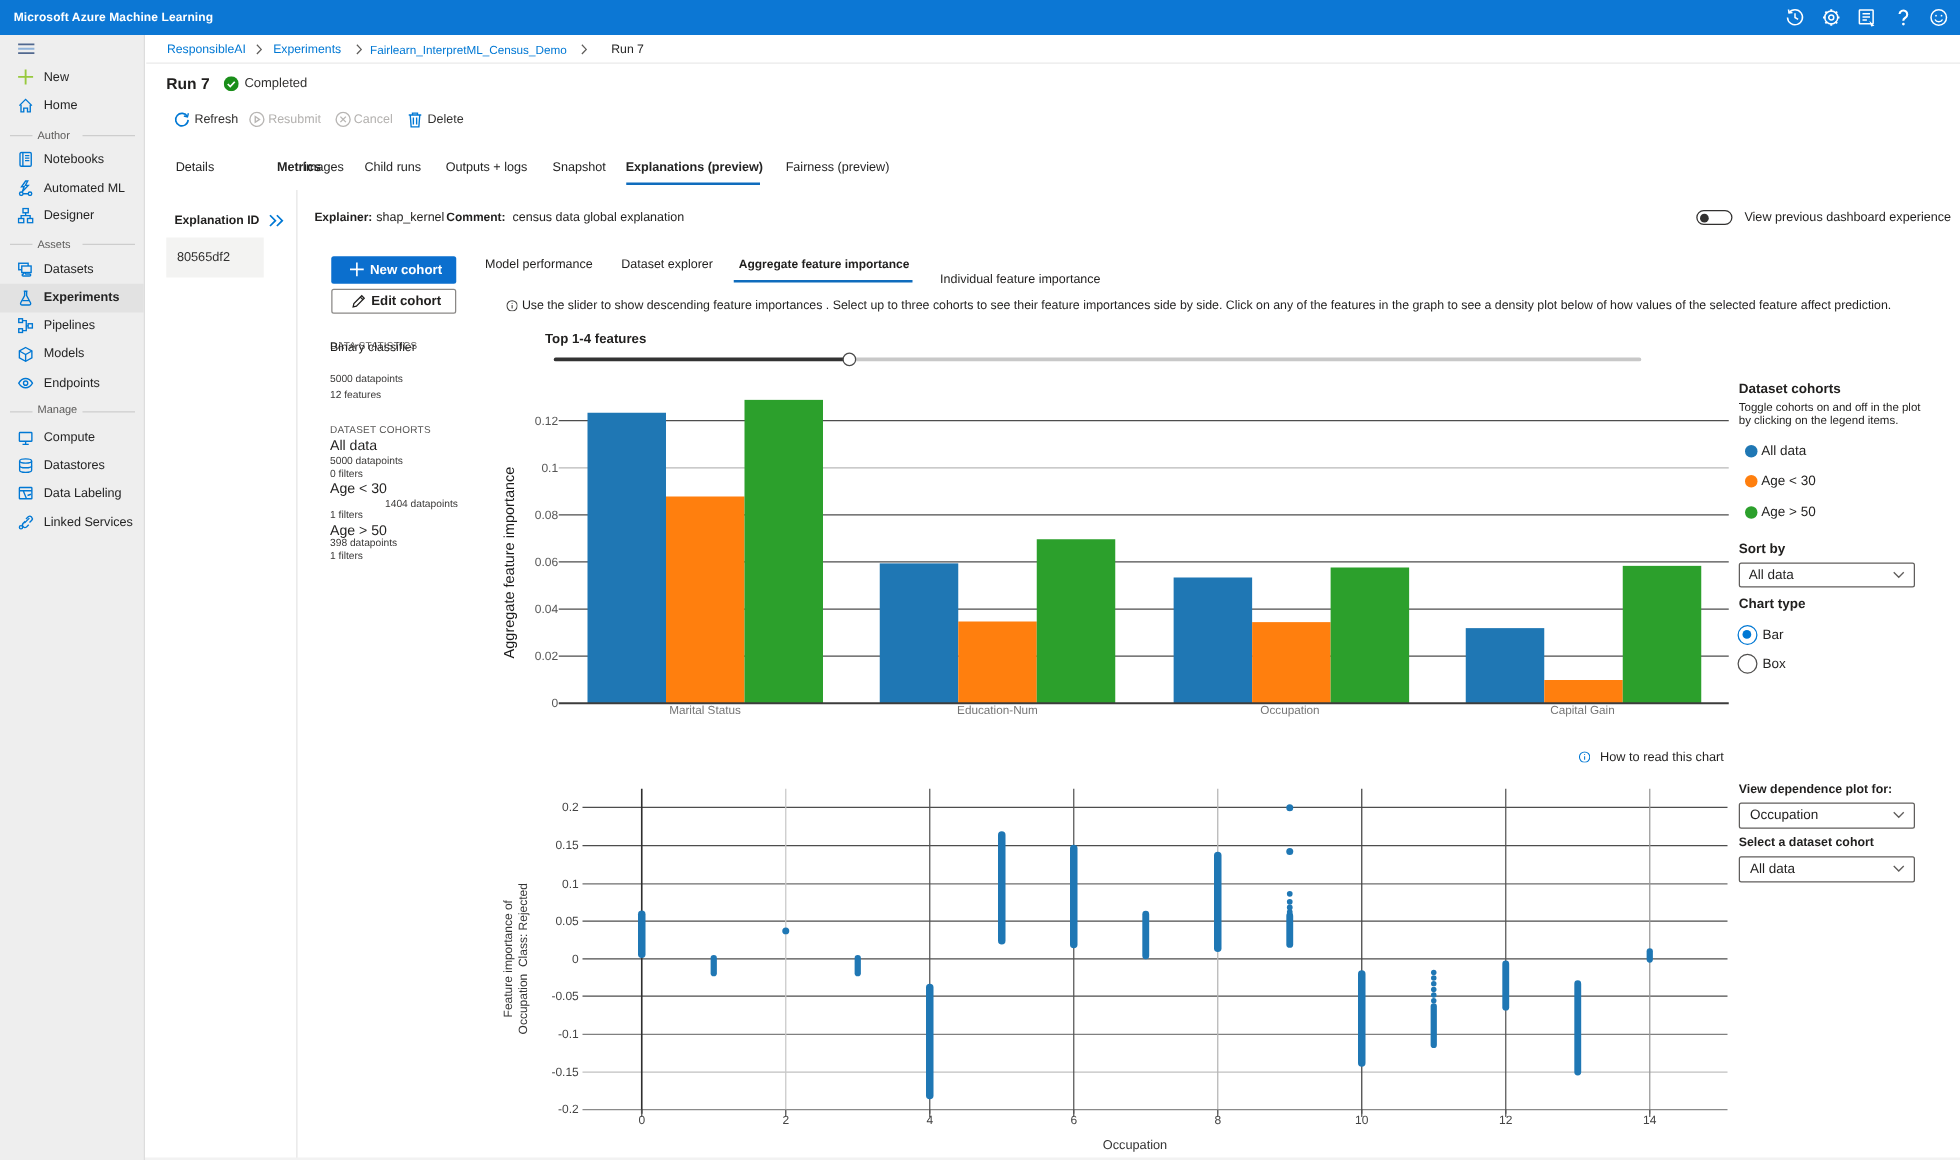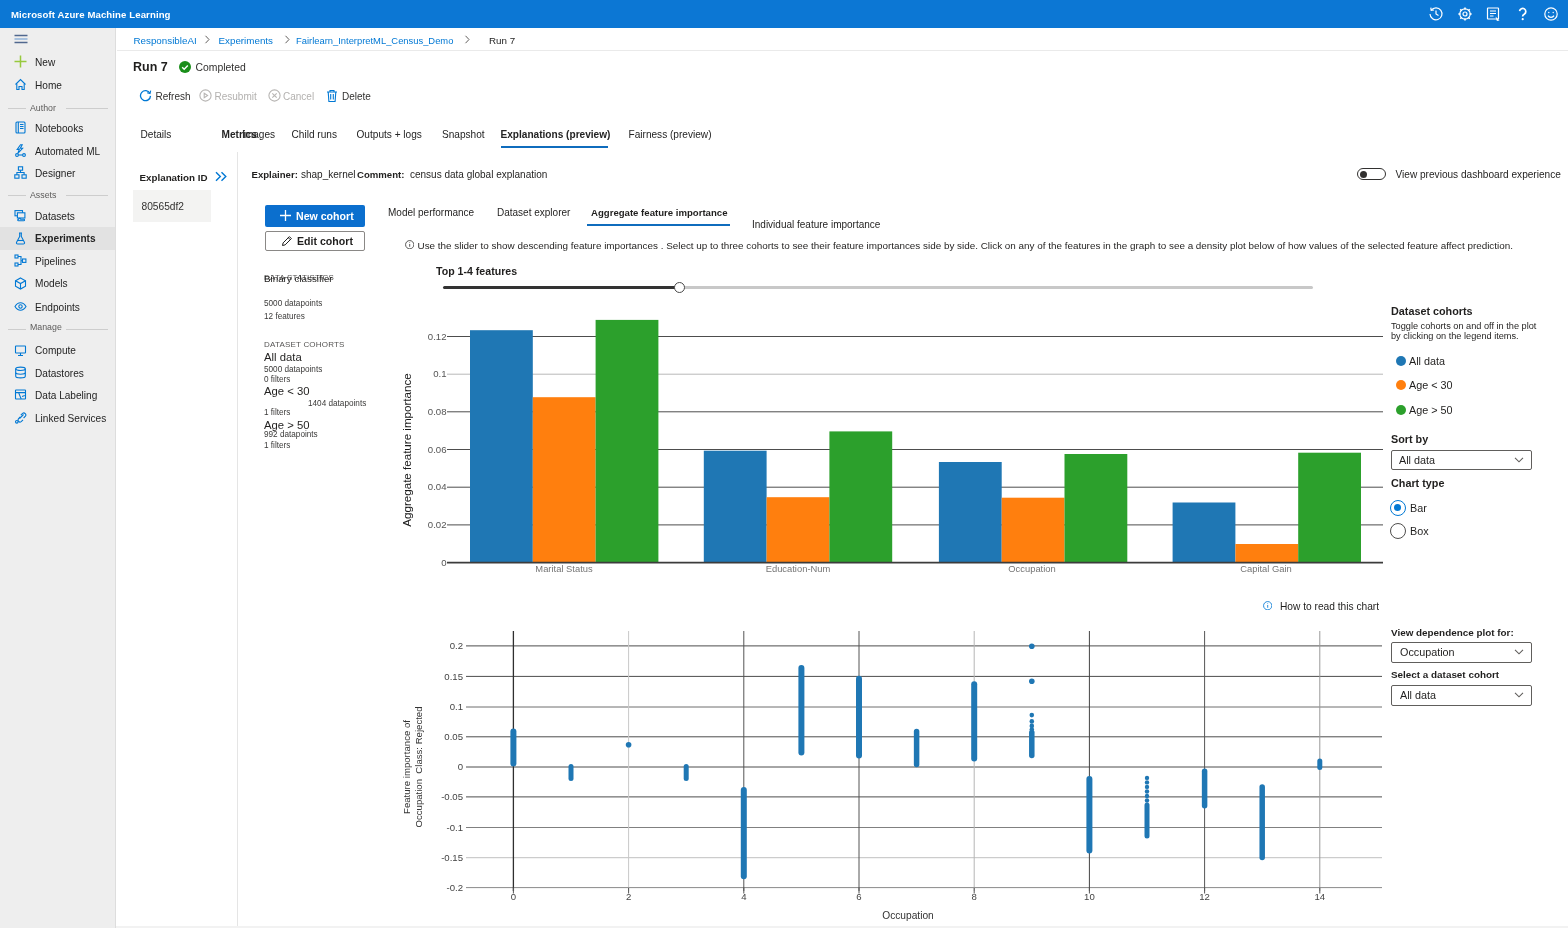--- a/index.html
+++ b/index.html
@@ -263,21 +263,21 @@
 <div class="a cy" style="left:264px;top:303px;font-size:8.2px;color:#3b3a39;">5000 datapoints</div>
 <div class="a cy" style="left:264px;top:315.5px;font-size:8.2px;color:#3b3a39;">12 features</div>
 <div class="a cy" style="left:264px;top:344px;font-size:8px;color:#565554;letter-spacing:.2px;">DATASET COHORTS</div>
 <div class="a cy" style="left:264px;top:357px;font-size:11.3px;color:#201f1e;">All data</div>
 <div class="a cy" style="left:264px;top:369px;font-size:8.2px;color:#3b3a39;">5000 datapoints</div>
 <div class="a cy" style="left:264px;top:378.5px;font-size:8.2px;color:#3b3a39;">0 filters</div>
 <div class="a cy" style="left:264px;top:391px;font-size:11.3px;color:#201f1e;">Age &lt; 30</div>
 <div class="a cy" style="left:264px;top:402.5px;font-size:8.2px;color:#3b3a39;margin-left:44px;">1404 datapoints</div>
 <div class="a cy" style="left:264px;top:412px;font-size:8.2px;color:#3b3a39;">1 filters</div>
 <div class="a cy" style="left:264px;top:424.5px;font-size:11.3px;color:#201f1e;">Age &gt; 50</div>
-<div class="a cy" style="left:264px;top:434px;font-size:8.2px;color:#3b3a39;">992 datapoints</div>
+<div class="a cy" style="left:264px;top:434px;font-size:8.2px;color:#3b3a39;">398 datapoints</div>
 <div class="a cy" style="left:264px;top:444.5px;font-size:8.2px;color:#3b3a39;">1 filters</div>
 <div class="a cy b" style="left:436px;top:271px;font-size:10.6px;color:#201f1e;">Top 1-4 features</div>
 <div class="a" style="left:443px;top:286px;width:236px;height:2.5px;background:#333;border-radius:2px;"></div>
 <div class="a" style="left:679px;top:286px;width:634px;height:2.5px;background:#c8c8c8;border-radius:2px;"></div>
 <div class="a" style="left:673.5px;top:281.5px;width:11px;height:11px;border-radius:50%;background:#fff;border:1.6px solid #4a4a4a;"></div>
 <svg class="a" style="left:395px;top:300px" width="995" height="290" viewBox="0 0 995 290">
 <line x1="52" y1="36.5" x2="988" y2="36.5" stroke="#4d4d4d" stroke-width="1"></line>
 <line x1="52" y1="74.2" x2="988" y2="74.2" stroke="#b9b9b9" stroke-width="1"></line>
 <line x1="52" y1="111.8" x2="988" y2="111.8" stroke="#4d4d4d" stroke-width="1"></line>
 <line x1="52" y1="149.5" x2="988" y2="149.5" stroke="#4d4d4d" stroke-width="1"></line>

